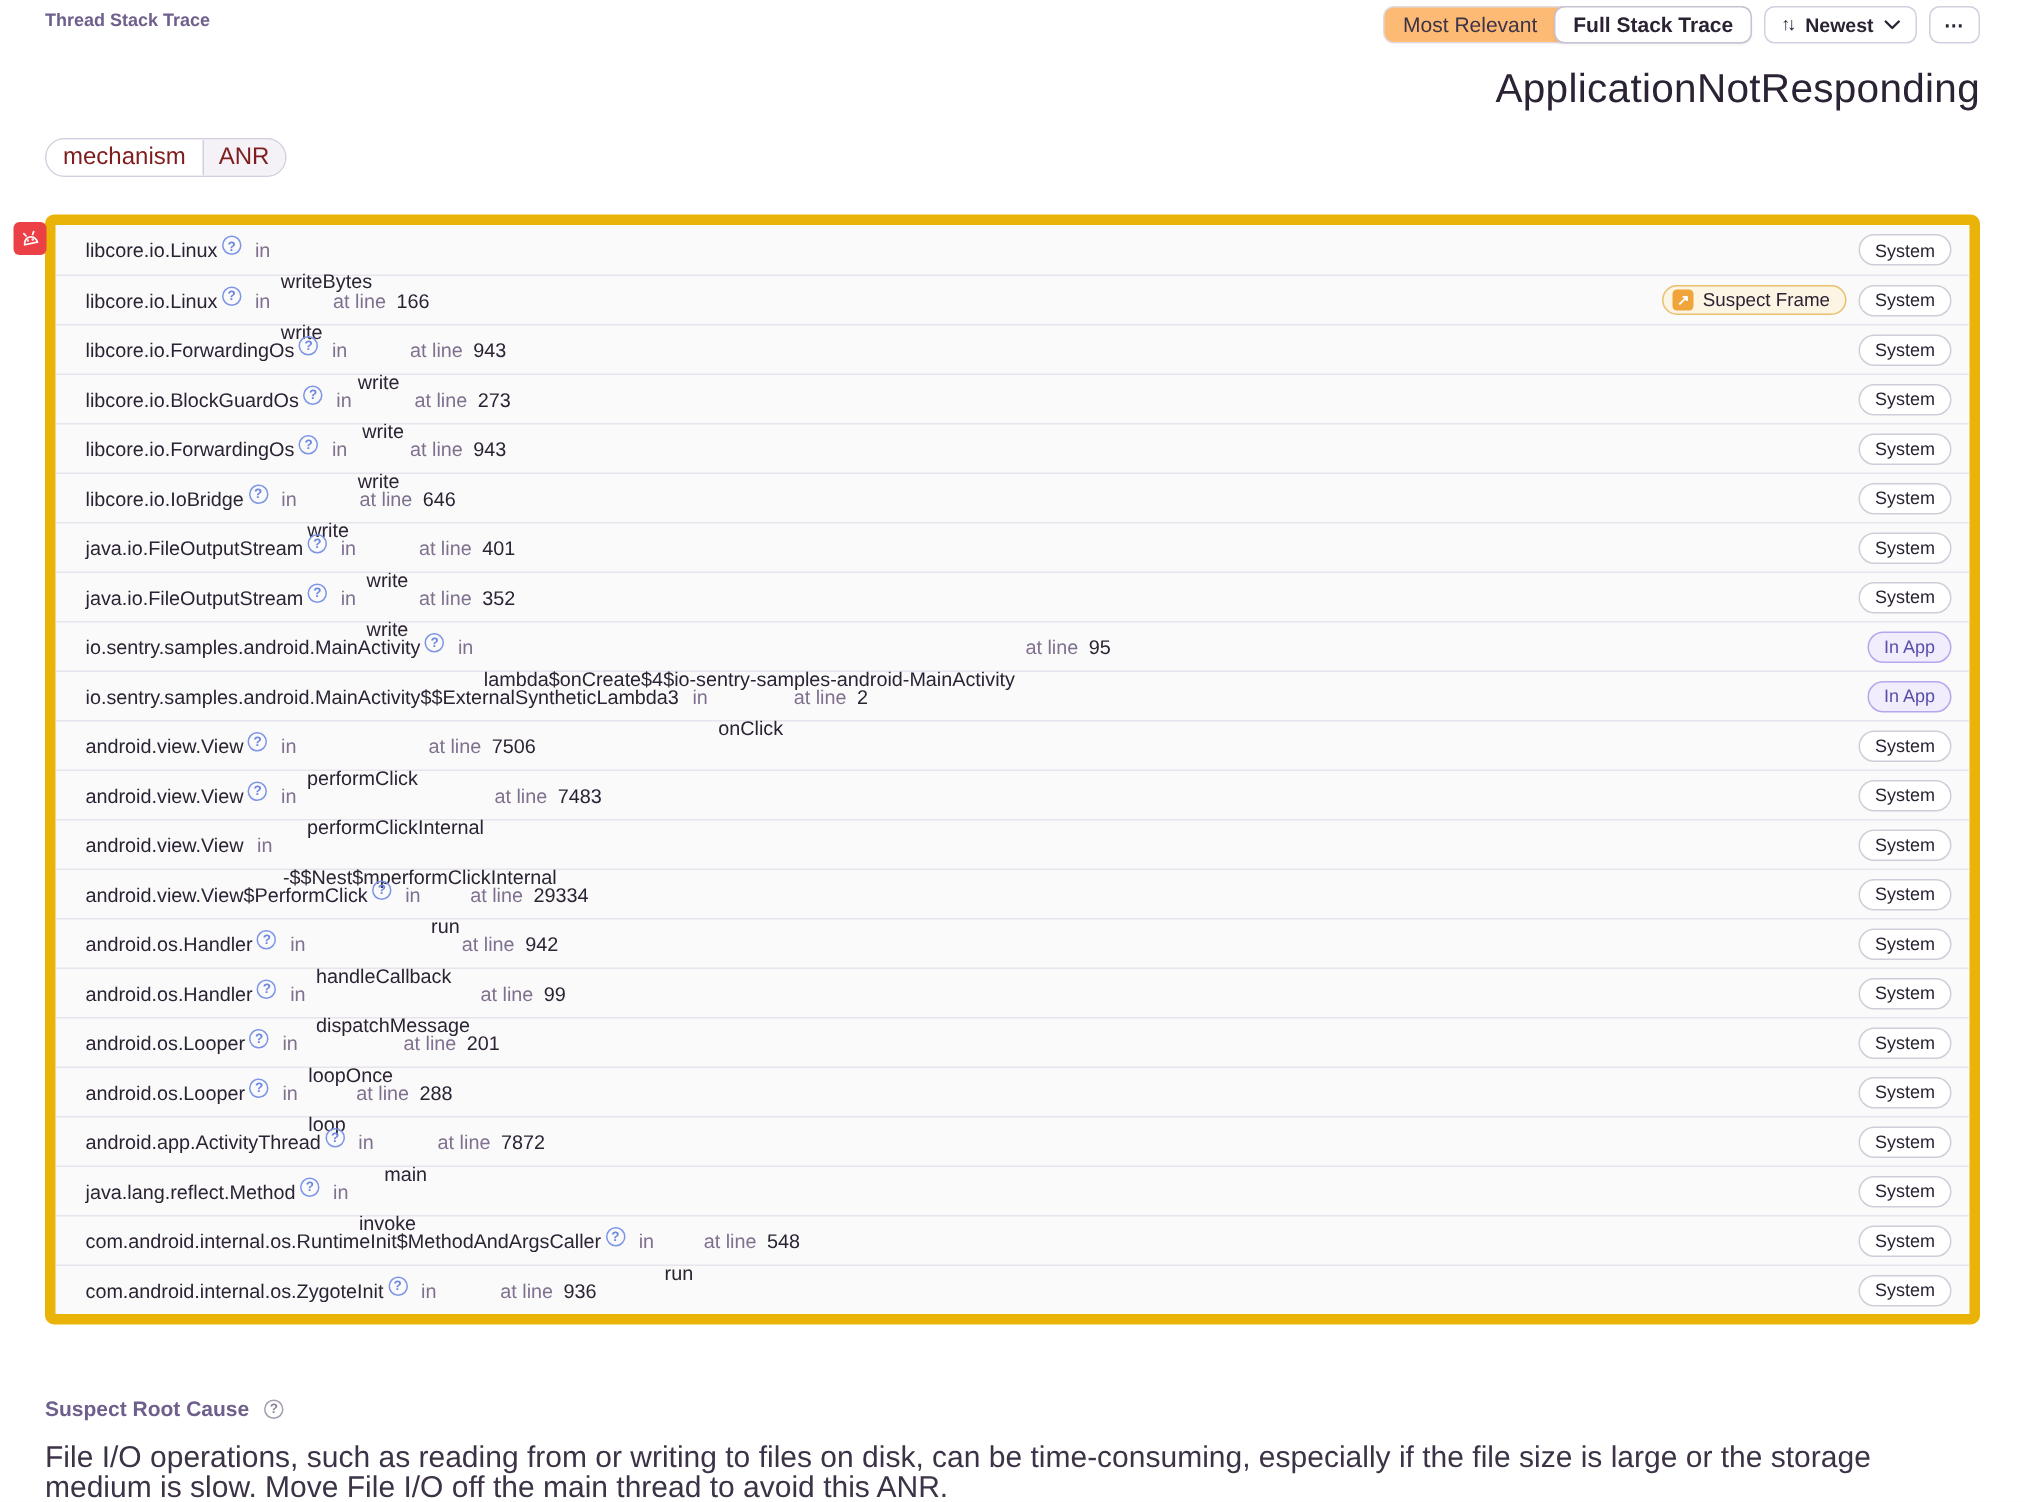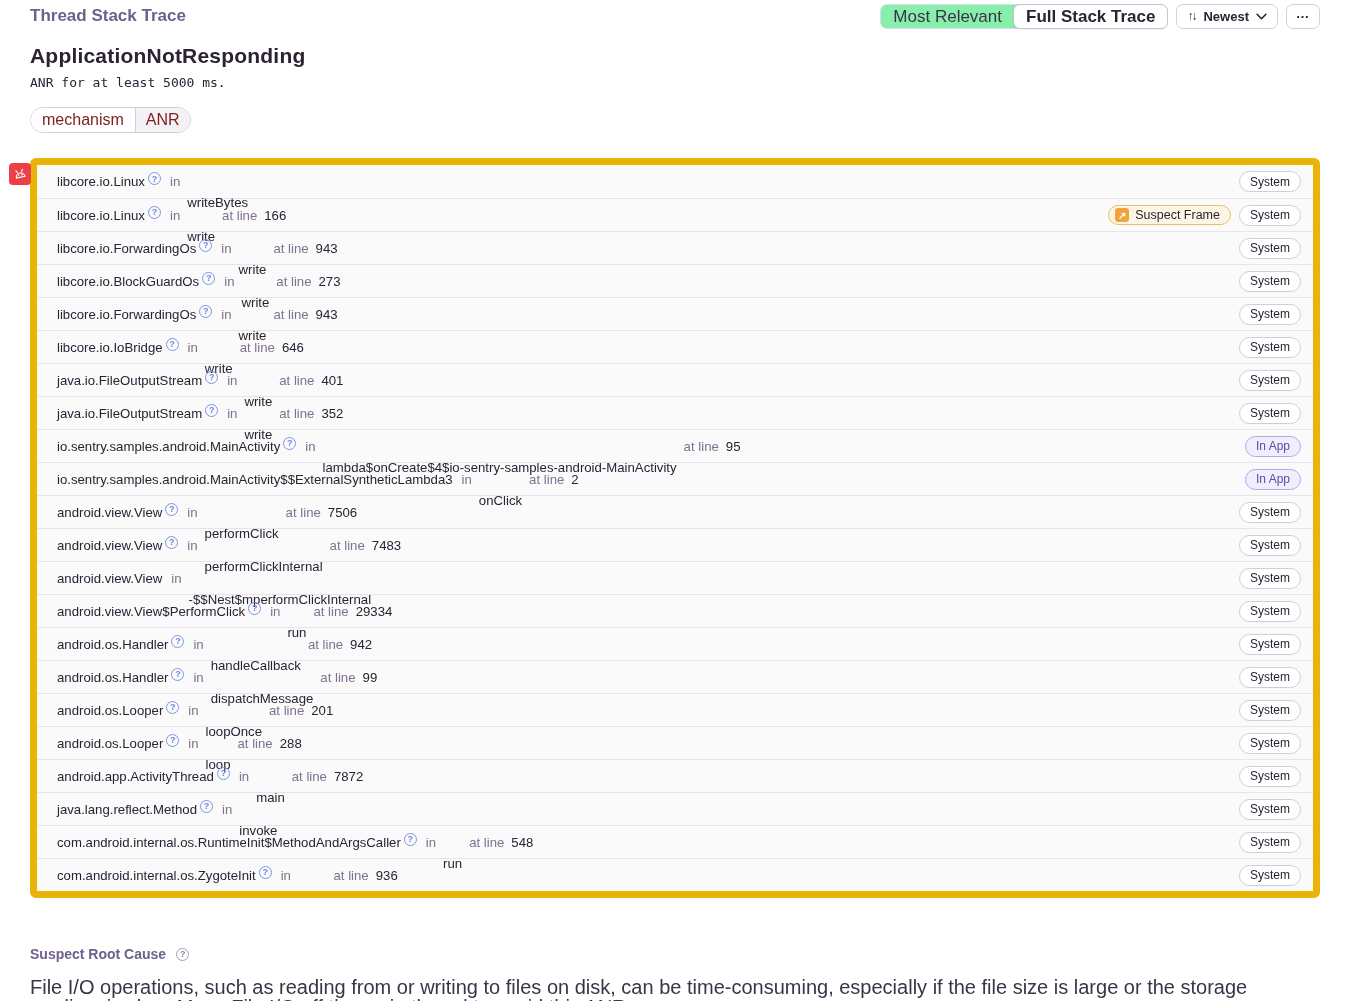--- a/index.html
+++ b/index.html
@@ -3,37 +3,37 @@
 <meta charset="utf-8">
 <style>
   * { margin:0; padding:0; box-sizing:border-box; }
   html,body { width:1350px; height:1001px; background:#ffffff; overflow:hidden;
     font-family:"Liberation Sans", sans-serif; color:#2b2233; }
 
   .page { padding:0 30px; }
 
   
   .header-bar { display:flex; justify-content:space-between; align-items:flex-start; padding-top:4px; }
-  .section-title { font-size:17px; font-weight:700; color:#6e5f8c; padding-top:2px; }
+  .section-title { font-size:12px; font-weight:700; color:#6e5f8c; padding-top:2px; }
   .controls { display:flex; gap:8px; align-items:center; }
 
-  .segmented { display:flex; border-radius:7px; background:#86efac; border:1px solid #e0dce5; font-size:17px; }
+  .segmented { display:flex; border-radius:7px; background:#fdba74; border:1px solid #e0dce5; font-size:14px; }
   .segment { padding:3px 12px; line-height:17px; color:#3d3347; cursor:pointer; white-space:nowrap; }
   .segment.active { background:#ffffff; border:1px solid #c8c1d1; border-radius:7px; margin:-1px;
     font-weight:700; color:#2b2233; box-shadow:0 1px 2px rgba(43,34,51,0.06); }
 
   .btn { display:flex; align-items:center; gap:7px; border:1px solid #d4cede; background:#fff;
     border-radius:7px; padding:3px 10px; font-size:13px; line-height:17px; cursor:pointer; }
   .btn .sort-arrows { font-size:12px; letter-spacing:-2px; color:#2b2233; margin-right:1px; }
   .btn .btn-label { font-weight:700; color:#2b2233; }
   .chev { width:11px; height:7px; display:inline-block; }
   .more-btn { padding:3px 9px; font-weight:700; letter-spacing:1px; color:#2b2233; }
 
   
-  .error-type { font-size:21px; font-weight:700; margin-top:15px; letter-spacing:0.2px; }
+  .error-type { font-size:27px; font-weight:400; margin-top:15px; letter-spacing:0.2px;text-align:right; }
   .error-message { font-family:"DejaVu Sans Mono","Liberation Mono",monospace; font-size:13px; margin-top:7px; color:#2b2233; }
 
   .tag-pill { display:inline-flex; margin-top:17px; border:1px solid #d4cede; border-radius:16px;
     overflow:hidden; font-size:16px; color:#7f1d1d; }
   .tag-key { padding:3px 11px; background:#ffffff; border-right:1px solid #d4cede; }
   .tag-val { padding:3px 10px; background:#f4f2f7; }
 
   
   .trace-wrap { position:relative; margin-top:25px; }
   .anr-icon { position:absolute; left:-21px; top:5px; width:22px; height:22px; border-radius:4px;
@@ -85,21 +85,20 @@
         </svg>
       </div>
       <div class="btn more-btn">
         <span>⋯</span>
       </div>
     </div>
   </div>
 
   
   <div class="error-type">ApplicationNotResponding</div>
-  <div class="error-message">ANR for at least 5000 ms.</div>
 
   <div class="tag-pill">
     <span class="tag-key">mechanism</span>
     <span class="tag-val">ANR</span>
   </div>
 
   
   <div class="trace-wrap">
     <div class="anr-icon">
       <svg width="16" height="16" viewBox="0 0 24 24">

